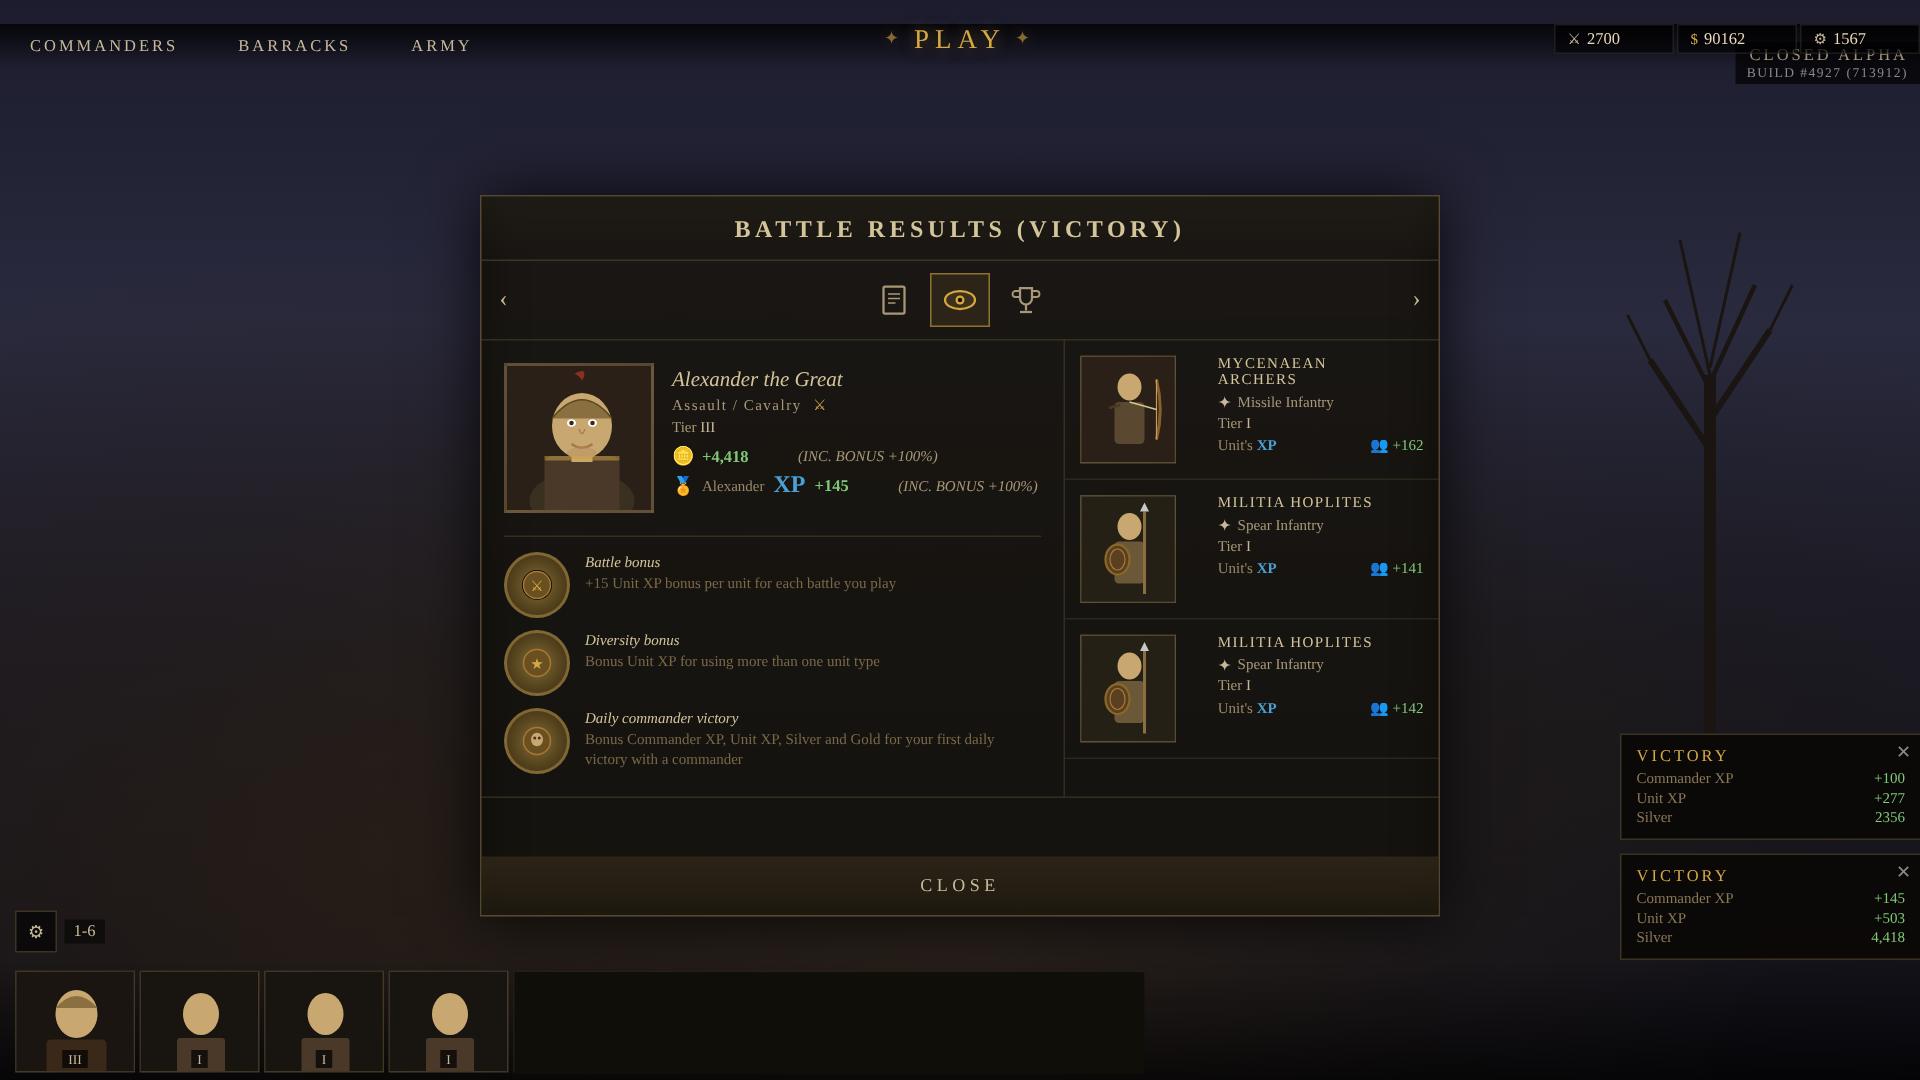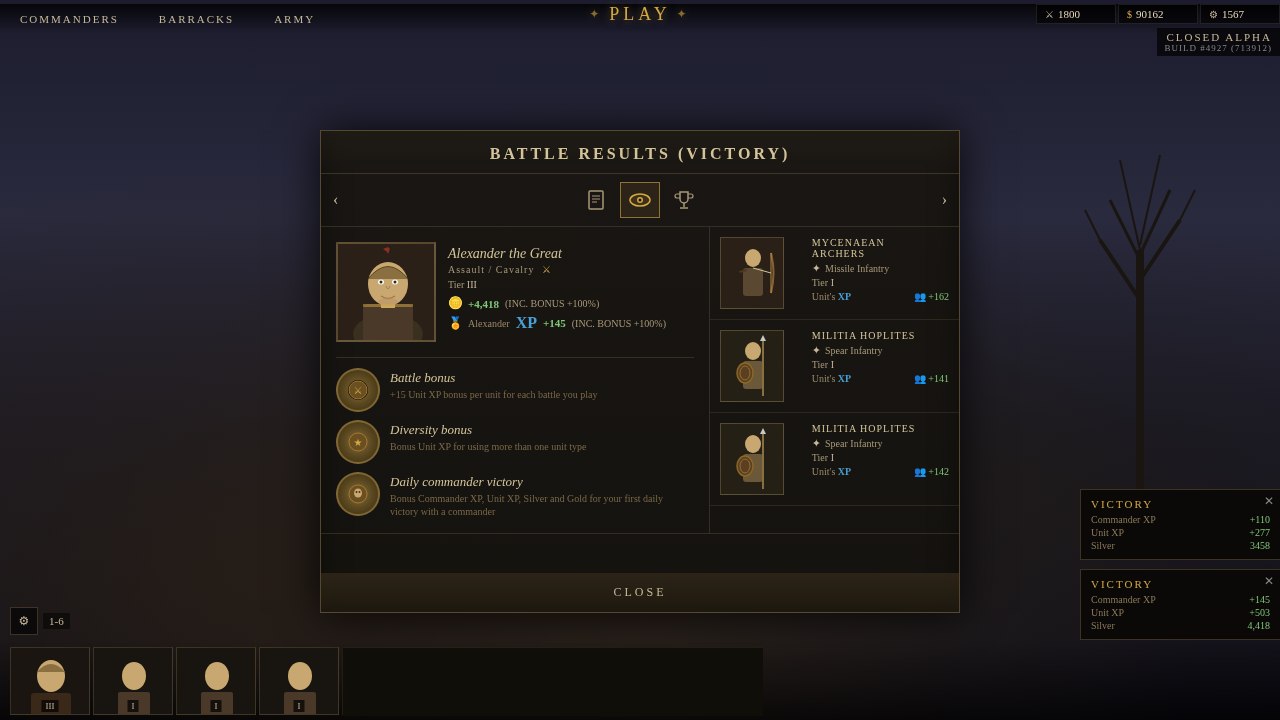--- a/index.html
+++ b/index.html
@@ -35,21 +35,21 @@
       position: absolute;
       right: 80px;
       top: 100px;
       width: 120px;
       height: 400px;
     }
 
     
     .top-nav {
       position: absolute;
-      top: 4px;
+      top: 16px;
       left: 0;
       right: 0;
       height: 30px;
       display: flex;
       align-items: center;
       background: linear-gradient(180deg, rgba(0,0,0,0.8) 0%, transparent 100%);
       z-index: 100;
     }
 
     .nav-items {
@@ -302,20 +302,22 @@
 
     .stat-value {
       color: #7fc878;
       font-size: 11px;
       font-weight: bold;
     }
 
     .stat-bonus {
       color: #a89878;
       font-size: 10px;
+      font-style: italic;
+      margin-left: 27px;
     }
 
     .stat-label {
       color: #9a8868;
       font-size: 10px;
     }
 
     
     .bonus-list {
       display: flex;
@@ -343,21 +345,21 @@
       color: #d4a843;
     }
 
     .bonus-text {
       flex: 1;
       padding-top: 2px;
     }
 
     .bonus-title {
       color: #d4c49a;
-      font-size: 13px;
+      font-size: 10px;
       font-family: serif;
       font-style: italic;
       margin-bottom: 2px;
     }
 
     .bonus-desc {
       color: #7a6848;
       font-size: 10px;
       line-height: 1.3;
     }
@@ -627,21 +629,21 @@
     <span class="nav-item">ARMY</span>
   </div>
 
   <div class="play-button">
     <span class="play-title">PLAY</span>
   </div>
 
   <div class="resources">
     <div class="resource-bar">
       <span class="resource-icon">⚔</span>
-      <span class="resource-value">1800</span>
+      <span class="resource-value">2700</span>
     </div>
     <div class="resource-bar">
       <span class="resource-icon gold-color">$</span>
       <span class="resource-value">90162</span>
     </div>
     <div class="resource-bar">
       <span class="resource-icon">⚙</span>
       <span class="resource-value">1567</span>
     </div>
   </div>
@@ -931,29 +933,29 @@
     <button class="close-btn">CLOSE</button>
   </div>
 </div>
 
 <div class="victory-popup" style="bottom: 160px;">
   <span class="v-close">✕</span>
   <div class="victory-title">Victory</div>
   <div class="victory-stats">
     <div class="victory-stat">
       <span class="v-label">Commander XP</span>
-      <span class="v-value">+110</span>
+      <span class="v-value">+100</span>
     </div>
     <div class="victory-stat">
       <span class="v-label">Unit XP</span>
       <span class="v-value">+277</span>
     </div>
     <div class="victory-stat">
       <span class="v-label">Silver</span>
-      <span class="v-value">3458</span>
+      <span class="v-value">2356</span>
     </div>
   </div>
 </div>
 
 <div class="victory-popup" style="bottom: 80px;">
   <span class="v-close">✕</span>
   <div class="victory-title">Victory</div>
   <div class="victory-stats">
     <div class="victory-stat">
       <span class="v-label">Commander XP</span>

